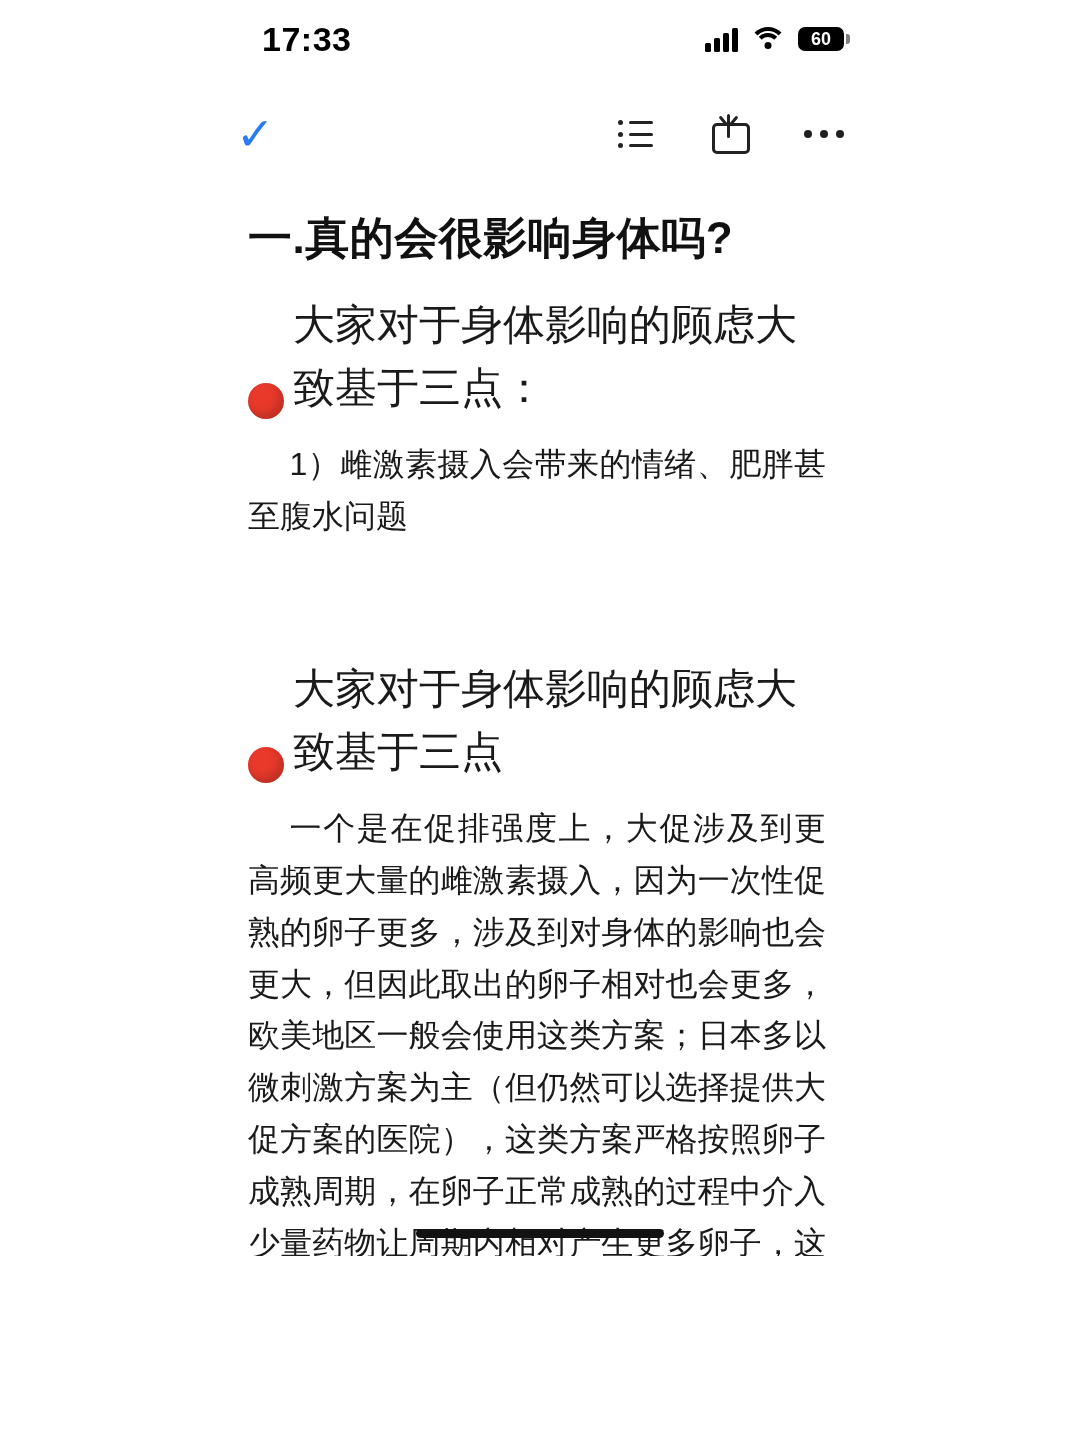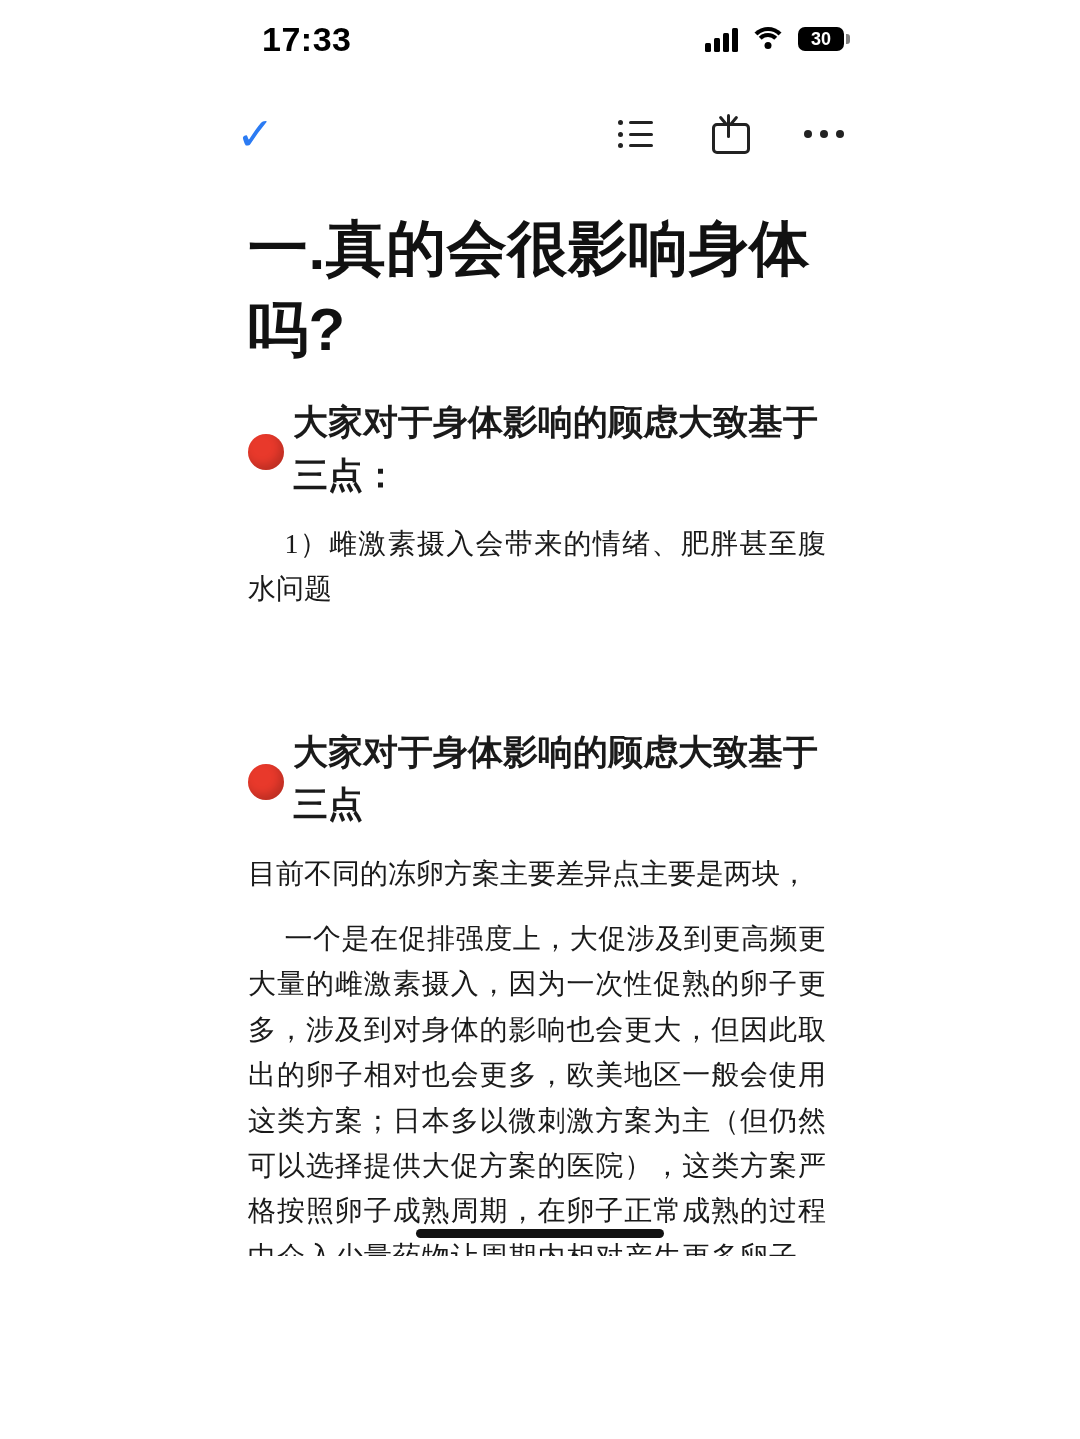--- a/index.html
+++ b/index.html
@@ -204,51 +204,50 @@
     display: block;
   }
 
   
   .content {
     flex: 1 1 auto;
     padding: 12px 254px 0 248px;
     overflow: hidden;
   }
   h1.note-title {
-    font-size: 60px;
+    font-size: 44px;
     line-height: 1.35;
     font-weight: bold;
     margin: 14px 0 26px 0;
     letter-spacing: 0.5px;
     color: #111;
   }
   .bullet-head {
     display: flex;
-    align-items: center;
-    font-size: 35px;
+    align-items: flex-end;
+    font-size: 42px;
     line-height: 1.5;
     margin: 22px 0 6px 0;
-    font-weight: bold;
+    font-weight: normal;
     color: #1a1a1a;
   }
   .bullet-head .reddot {
     width: 36px; height: 36px;
     border-radius: 50%;
     background: #e8392b;
     flex: none;
     margin: 7px 9px 0 0;
     box-shadow: inset -4px -5px 8px rgba(0,0,0,.18);
   }
   p.para {
-    font-size: 28px;
+    font-size: 32px;
     line-height: 1.62;
     margin: 20px 0;
     color: #1a1a1a;
     text-align: justify;
-    font-family: Liberation Serif, serif;
   }
   p.indent {
     text-indent: 1.3em;
   }
   p.numbered {
     text-indent: 1.3em;
   }
   .spacer {
     height: 72px;
   }
@@ -278,21 +277,21 @@
           <i></i>
           <i></i>
           <i></i>
       </div>
       <div class="wifi">
         <span class="a"></span>
           <span class="b"></span>
           <span class="c"></span>
       </div>
       <div class="battery">
-        <span class="battery-num">30</span>
+        <span class="battery-num">60</span>
       </div>
     </div>
   </div>
 
   <div class="toolbar">
     <div class="check-icon">✓</div>
     <div class="tb-right">
       <div class="icon-list">
         <div class="row">
             <span class="dot"></span>
@@ -330,19 +329,18 @@
 
     <p class="para numbered">1）雌激素摄入会带来的情绪、肥胖甚至腹水问题</p>
 
     <div class="spacer"></div>
 
     <div class="bullet-head">
       <span class="reddot"></span>
       <span>大家对于身体影响的顾虑大致基于三点</span>
     </div>
 
-    <p class="para">目前不同的冻卵方案主要差异点主要是两块，</p>
     <p class="para indent">一个是在促排强度上，大促涉及到更高频更大量的雌激素摄入，因为一次性促熟的卵子更多，涉及到对身体的影响也会更大，但因此取出的卵子相对也会更多，欧美地区一般会使用这类方案；日本多以微刺激方案为主（但仍然可以选择提供大促方案的医院），这类方案严格按照卵子成熟周期，在卵子正常成熟的过程中介入少量药物让周期内相对产生更多卵子，这类方案不违背正常生理节奏且可以将身体刺激减少到最小，但一个周期内产生的卵子数量更少（但质量相对高），一般大概率需要两个周期</p>
 
   </div>
 
   <div class="home-indicator"></div>
 </div>
 
 </body></html>

